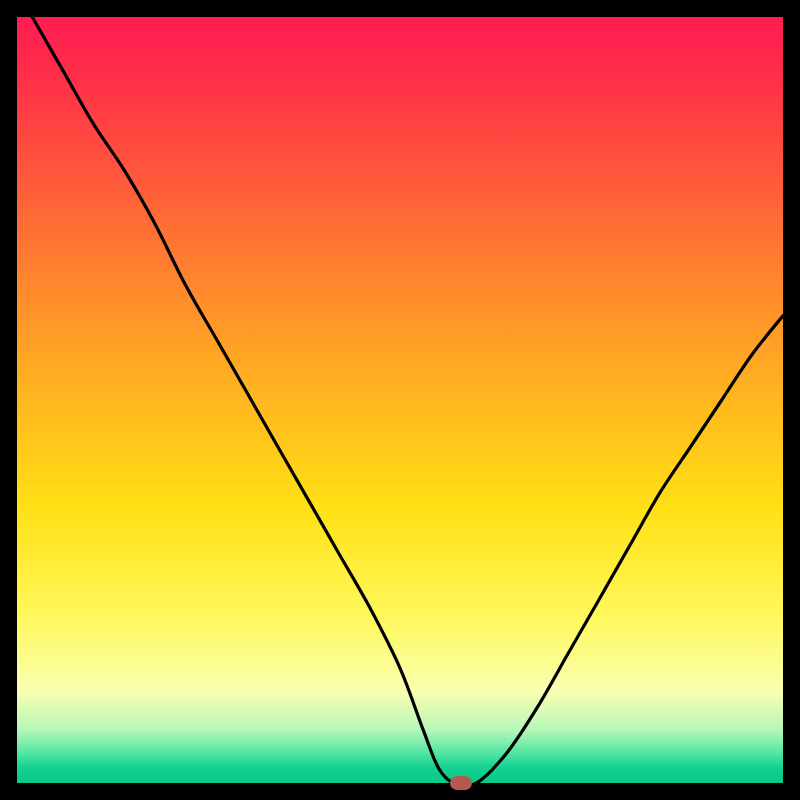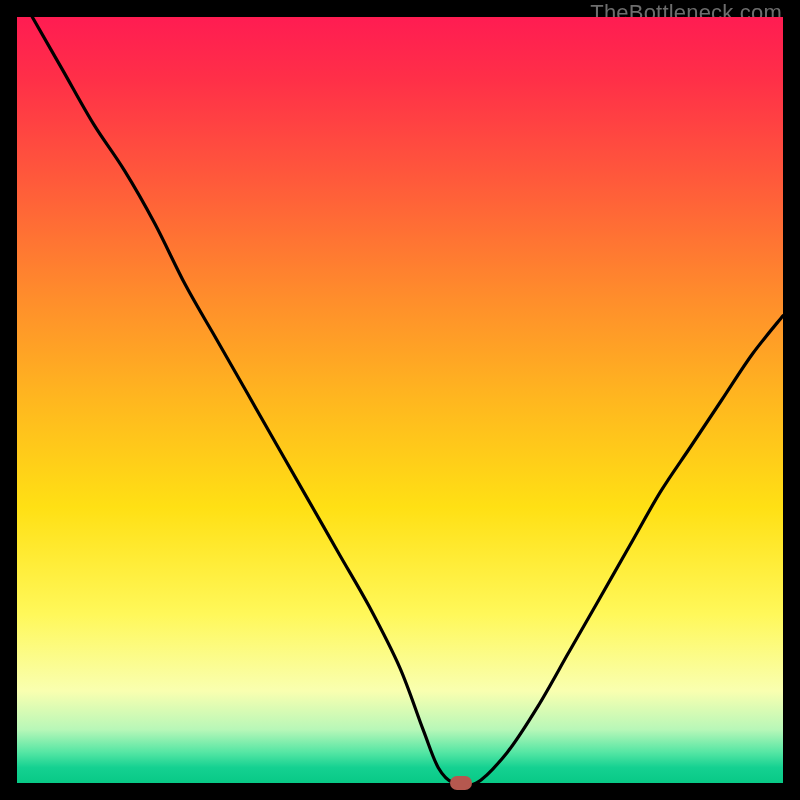--- a/index.html
+++ b/index.html
@@ -66,21 +66,20 @@
     height: 14px;
     border-radius: 7px;
     background: #b5584f;
     transform: translate(-50%, -50%);
   }
 </style>
 </head>
 <body>
 
 <div class="frame">
-  <div class="watermark">TheBottleneck.com</div>
 
   <div class="plot-area">
     <svg class="curve" viewBox="0 0 766 766" preserveAspectRatio="none">
       <path id="curve-path" d="M 15.3 0.0 C 20.4 8.9, 35.7 35.7, 46.0 53.6 C 56.2 71.5, 66.4 90.6, 76.6 107.2 C 86.8 123.8, 97.0 136.6, 107.2 153.2 C 117.5 169.8, 127.7 187.7, 137.9 206.8 C 148.1 226.0, 158.3 248.9, 168.5 268.1 C 178.7 287.2, 188.9 303.8, 199.2 321.7 C 209.4 339.6, 219.6 357.5, 229.8 375.3 C 240.0 393.2, 250.2 411.1, 260.4 429.0 C 270.7 446.8, 280.9 464.7, 291.1 482.6 C 301.3 500.5, 311.5 518.3, 321.7 536.2 C 331.9 554.1, 342.1 570.7, 352.4 589.8 C 362.6 609.0, 374.1 630.7, 383.0 651.1 C 391.9 671.5, 399.6 695.8, 406.0 712.4 C 412.4 729.0, 416.2 741.7, 421.3 750.7 C 426.4 759.6, 430.2 763.4, 436.6 766.0 C 443.0 768.6, 450.7 771.1, 459.6 766.0 C 468.5 760.9, 480.0 748.1, 490.2 735.4 C 500.5 722.6, 510.7 706.0, 520.9 689.4 C 531.1 672.8, 541.3 653.7, 551.5 635.8 C 561.7 617.9, 571.9 600.0, 582.2 582.2 C 592.4 564.3, 602.6 546.4, 612.8 528.5 C 623.0 510.7, 633.2 491.5, 643.4 474.9 C 653.7 458.3, 663.9 444.3, 674.1 429.0 C 684.3 413.6, 694.5 398.3, 704.7 383.0 C 714.9 367.7, 725.1 351.1, 735.4 337.0 C 745.6 323.0, 760.9 305.1, 766.0 298.7" fill="none" stroke="#000" stroke-width="3.2" stroke-linecap="round" stroke-linejoin="round"></path>
     </svg>
     <div class="marker" id="marker" style="left: 444.28px; top: 766px; background: rgb(181, 88, 79);"></div>
   </div>
 </div>
 
 </body></html>

